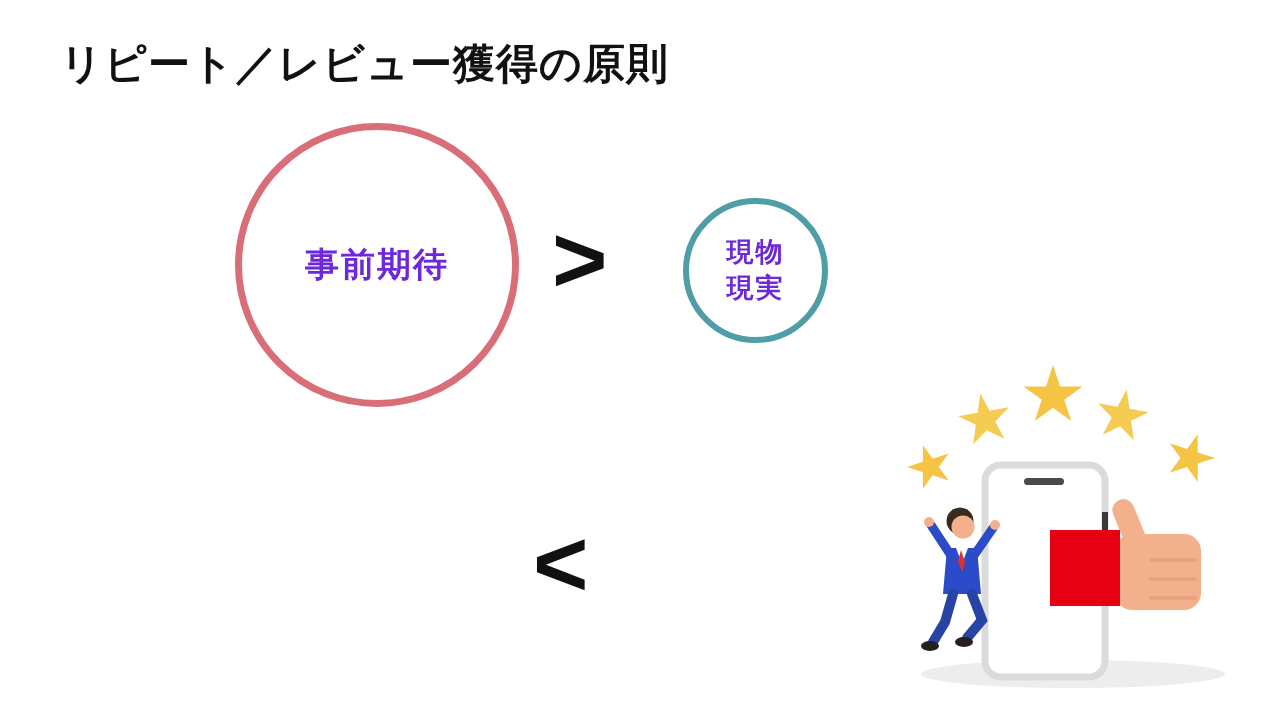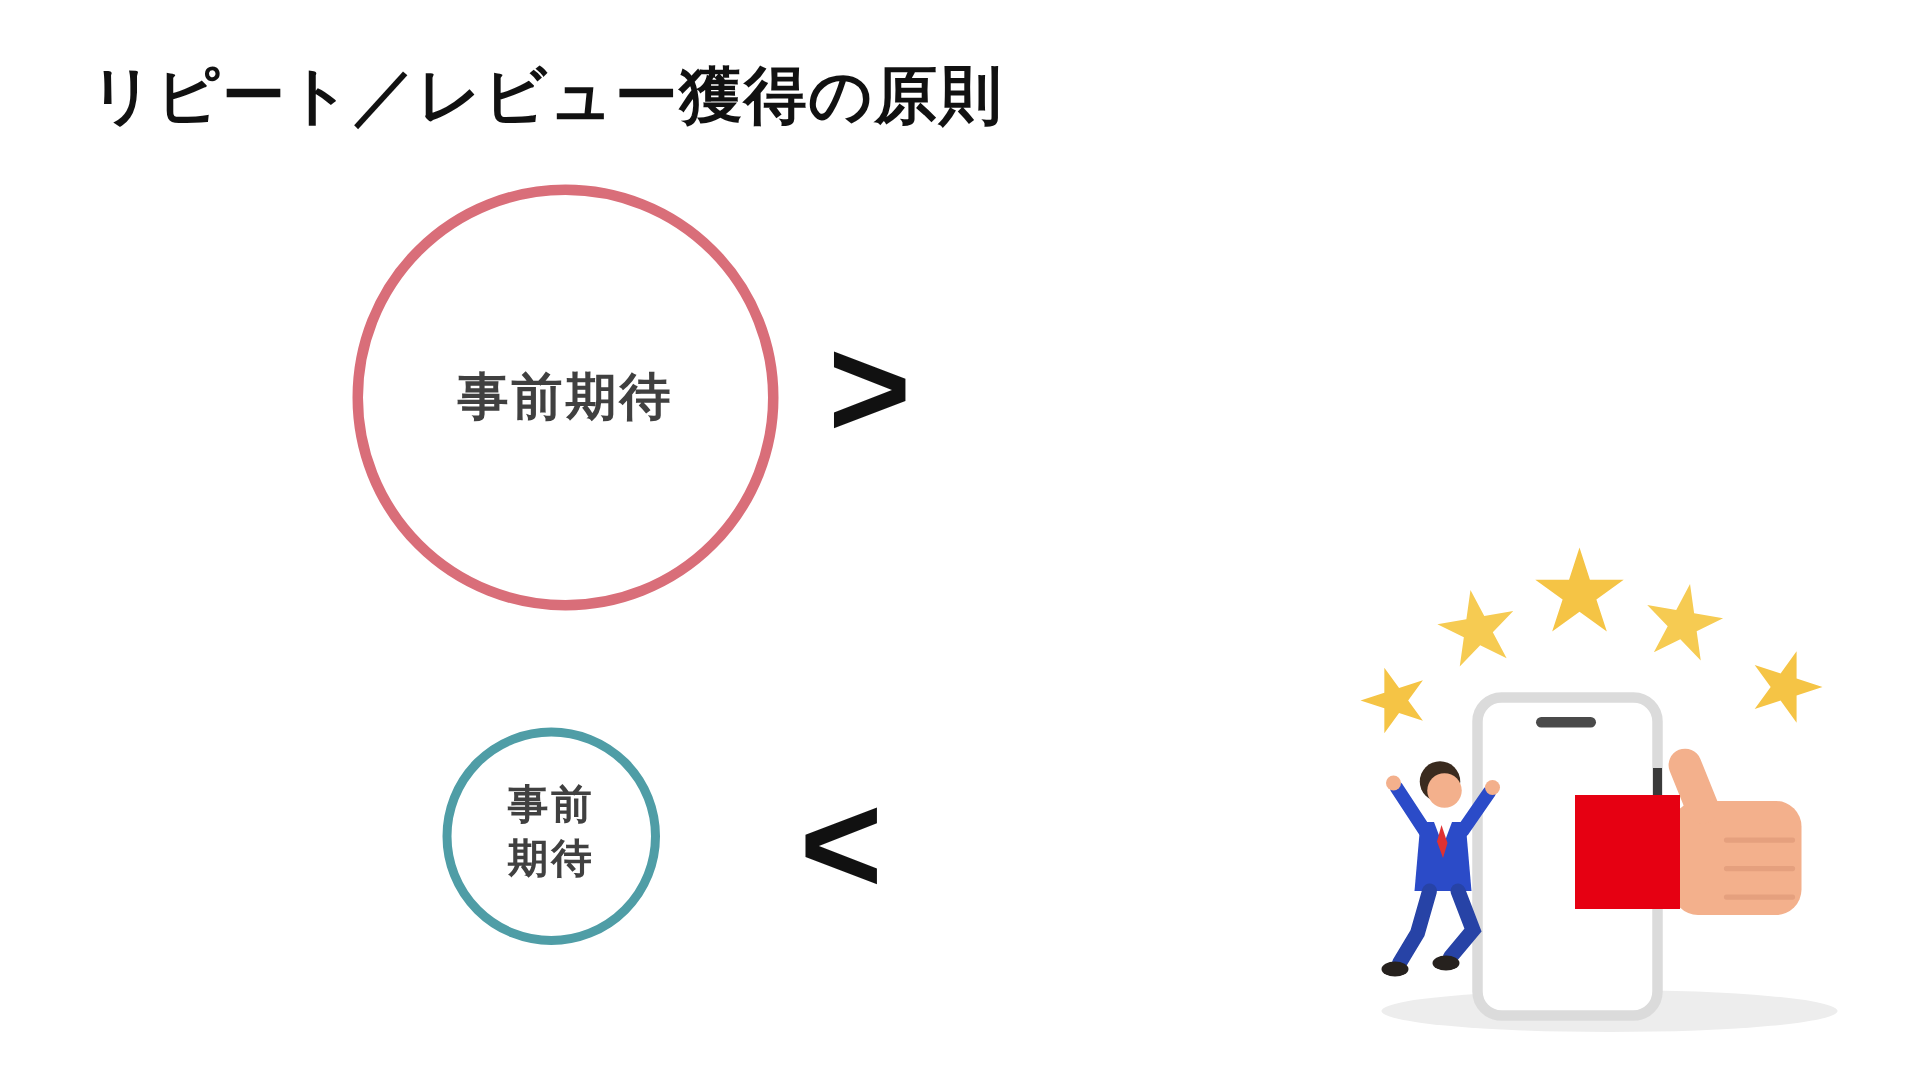--- a/index.html
+++ b/index.html
@@ -36,23 +36,22 @@
   .circle.pink { border: 7px solid #D96E79; }
   .circle.teal { border: 6px solid #4F9DA6; }
   .circle.big   { width: 284px; height: 284px; }
   .circle.small { width: 145px; height: 145px; }
   .c1 { left: 235px; top: 123px; }
   .c2 { left: 683px; top: 198px; }
   .c3 { left: 295px; top: 485px; }
   .c4 { left: 597px; top: 417px; }
   .label {
     font-weight: 700;
-    color: #404040;
+    color: #6d28d9;
     text-align: center;
-    font-family: Liberation Mono, monospace;
   }
   .label.lg { font-size: 34px; letter-spacing: 2px; white-space: nowrap; }
   .label.sm { font-size: 27px; line-height: 1.3; letter-spacing: 2px; }
   .op {
     position: absolute;
     font-size: 95px;
     line-height: 1;
     font-weight: 700;
     color: #111111;
   }
@@ -72,27 +71,27 @@
 <div class="slide">
 
   <h1 class="title">リピート／レビュー獲得の原則</h1>
 
   <div class="circle pink big c1">
     <div class="label lg">事前期待</div>
   </div>
 
   <div class="op op1">&gt;</div>
 
-
-  <div class="circle teal small c3">
+  <div class="circle teal small c2">
     <div class="label sm">
-      <div>事前</div>
-      <div>期待</div>
+      <div>現物</div>
+      <div>現実</div>
     </div>
   </div>
+
 
   <div class="op op2">&lt;</div>
 
 
   <div class="illustration">
     <svg viewBox="0 0 345 335" width="345" height="335" xmlns="http://www.w3.org/2000/svg">
       <defs>
         <path id="star" d="M0,-1 L0.2245,-0.309 L0.951,-0.309 L0.3633,0.118 L0.5878,0.809 L0,0.382 L-0.5878,0.809 L-0.3633,0.118 L-0.951,-0.309 L-0.2245,-0.309 Z"></path>
       </defs>
 

